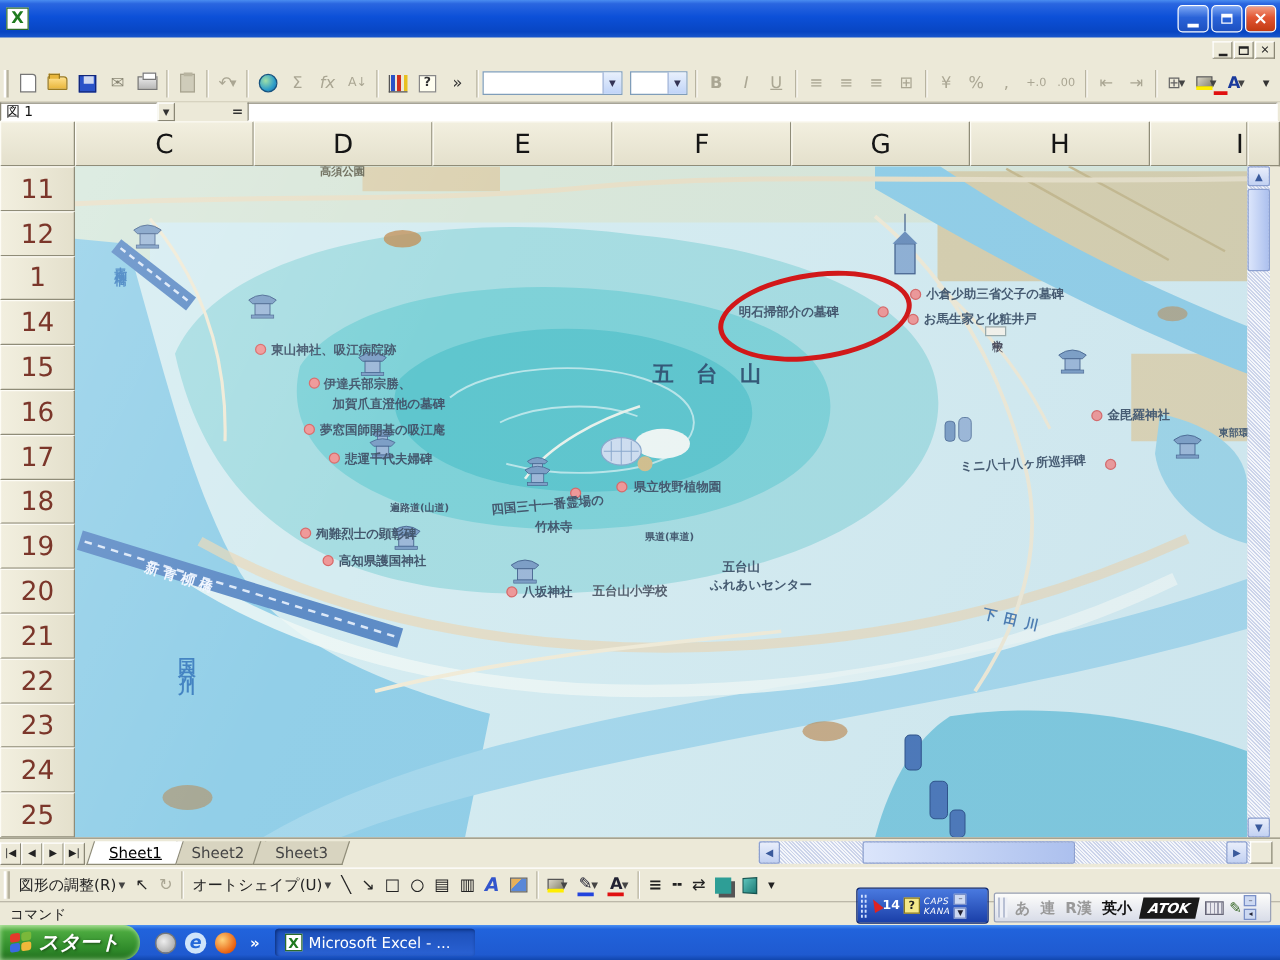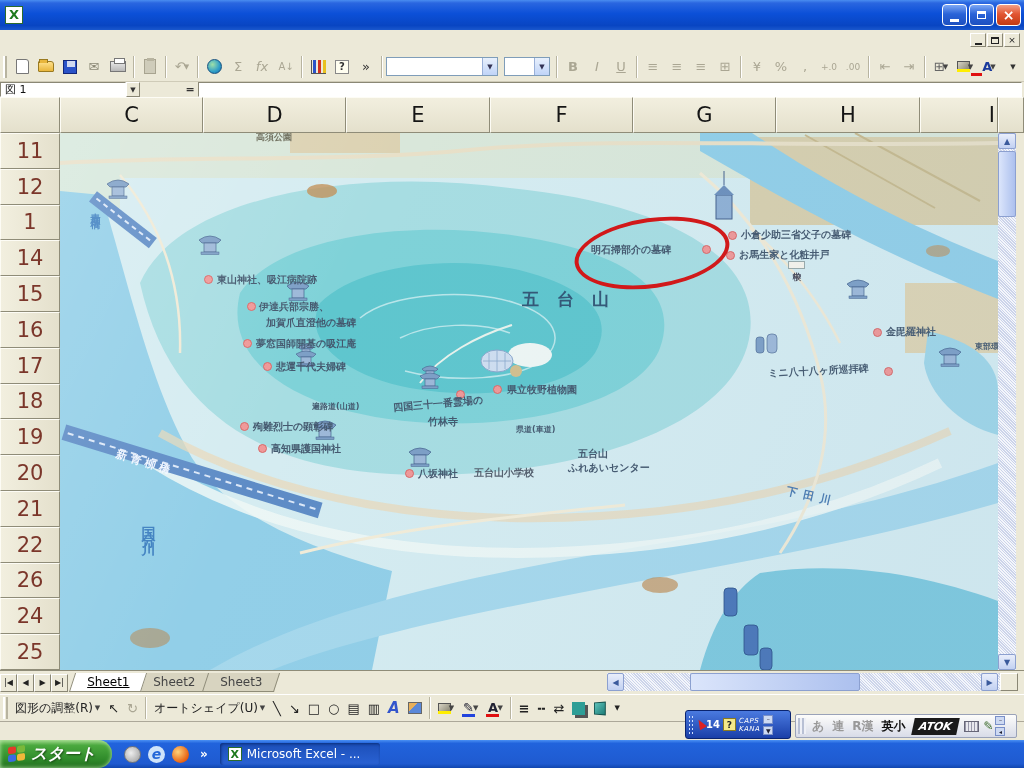--- a/index.html
+++ b/index.html
@@ -344,21 +344,21 @@
     <div class="rowcell">1</div>
     <div class="rowcell">14</div>
     <div class="rowcell">15</div>
     <div class="rowcell">16</div>
     <div class="rowcell">17</div>
     <div class="rowcell">18</div>
     <div class="rowcell">19</div>
     <div class="rowcell">20</div>
     <div class="rowcell">21</div>
     <div class="rowcell">22</div>
-    <div class="rowcell">26</div>
+    <div class="rowcell">23</div>
     <div class="rowcell">24</div>
     <div class="rowcell">25</div>
   </div>
 
   <div class="abs map">
     <svg width="938" height="537" viewBox="0 0 938 537">
       <defs>
         <g id="shrine">
           <path d="M-11,-5 Q0,-13 11,-5 L8,-2 L-8,-2 Z" fill="#7d9fc6" stroke="#44618c" stroke-width="0.7"></path>
           <rect x="-6" y="-2" width="12" height="9" fill="#9db8d8" stroke="#44618c" stroke-width="0.7"></rect>
@@ -615,20 +615,23 @@
         <span class="teal-sq"></span>
       </div>
     <div class="dbtn">
         <span class="teal-3d"></span>
       </div>
     <div class="dbtn" style="font-size:7px">
         <span>▼</span>
       </div>
   </div>
 
+  <div class="abs statusbar">
+    <span style="margin-left:8px">コマンド</span>
+  </div>
 
   <div class="abs langbar">
     <div class="grip-dots"></div>
     <div class="pen14">14</div>
     <div class="imehelp">?</div>
     <div class="capskana">
       <div>CAPS</div>
       <div>KANA</div>
     </div>
     <div class="minicol">

